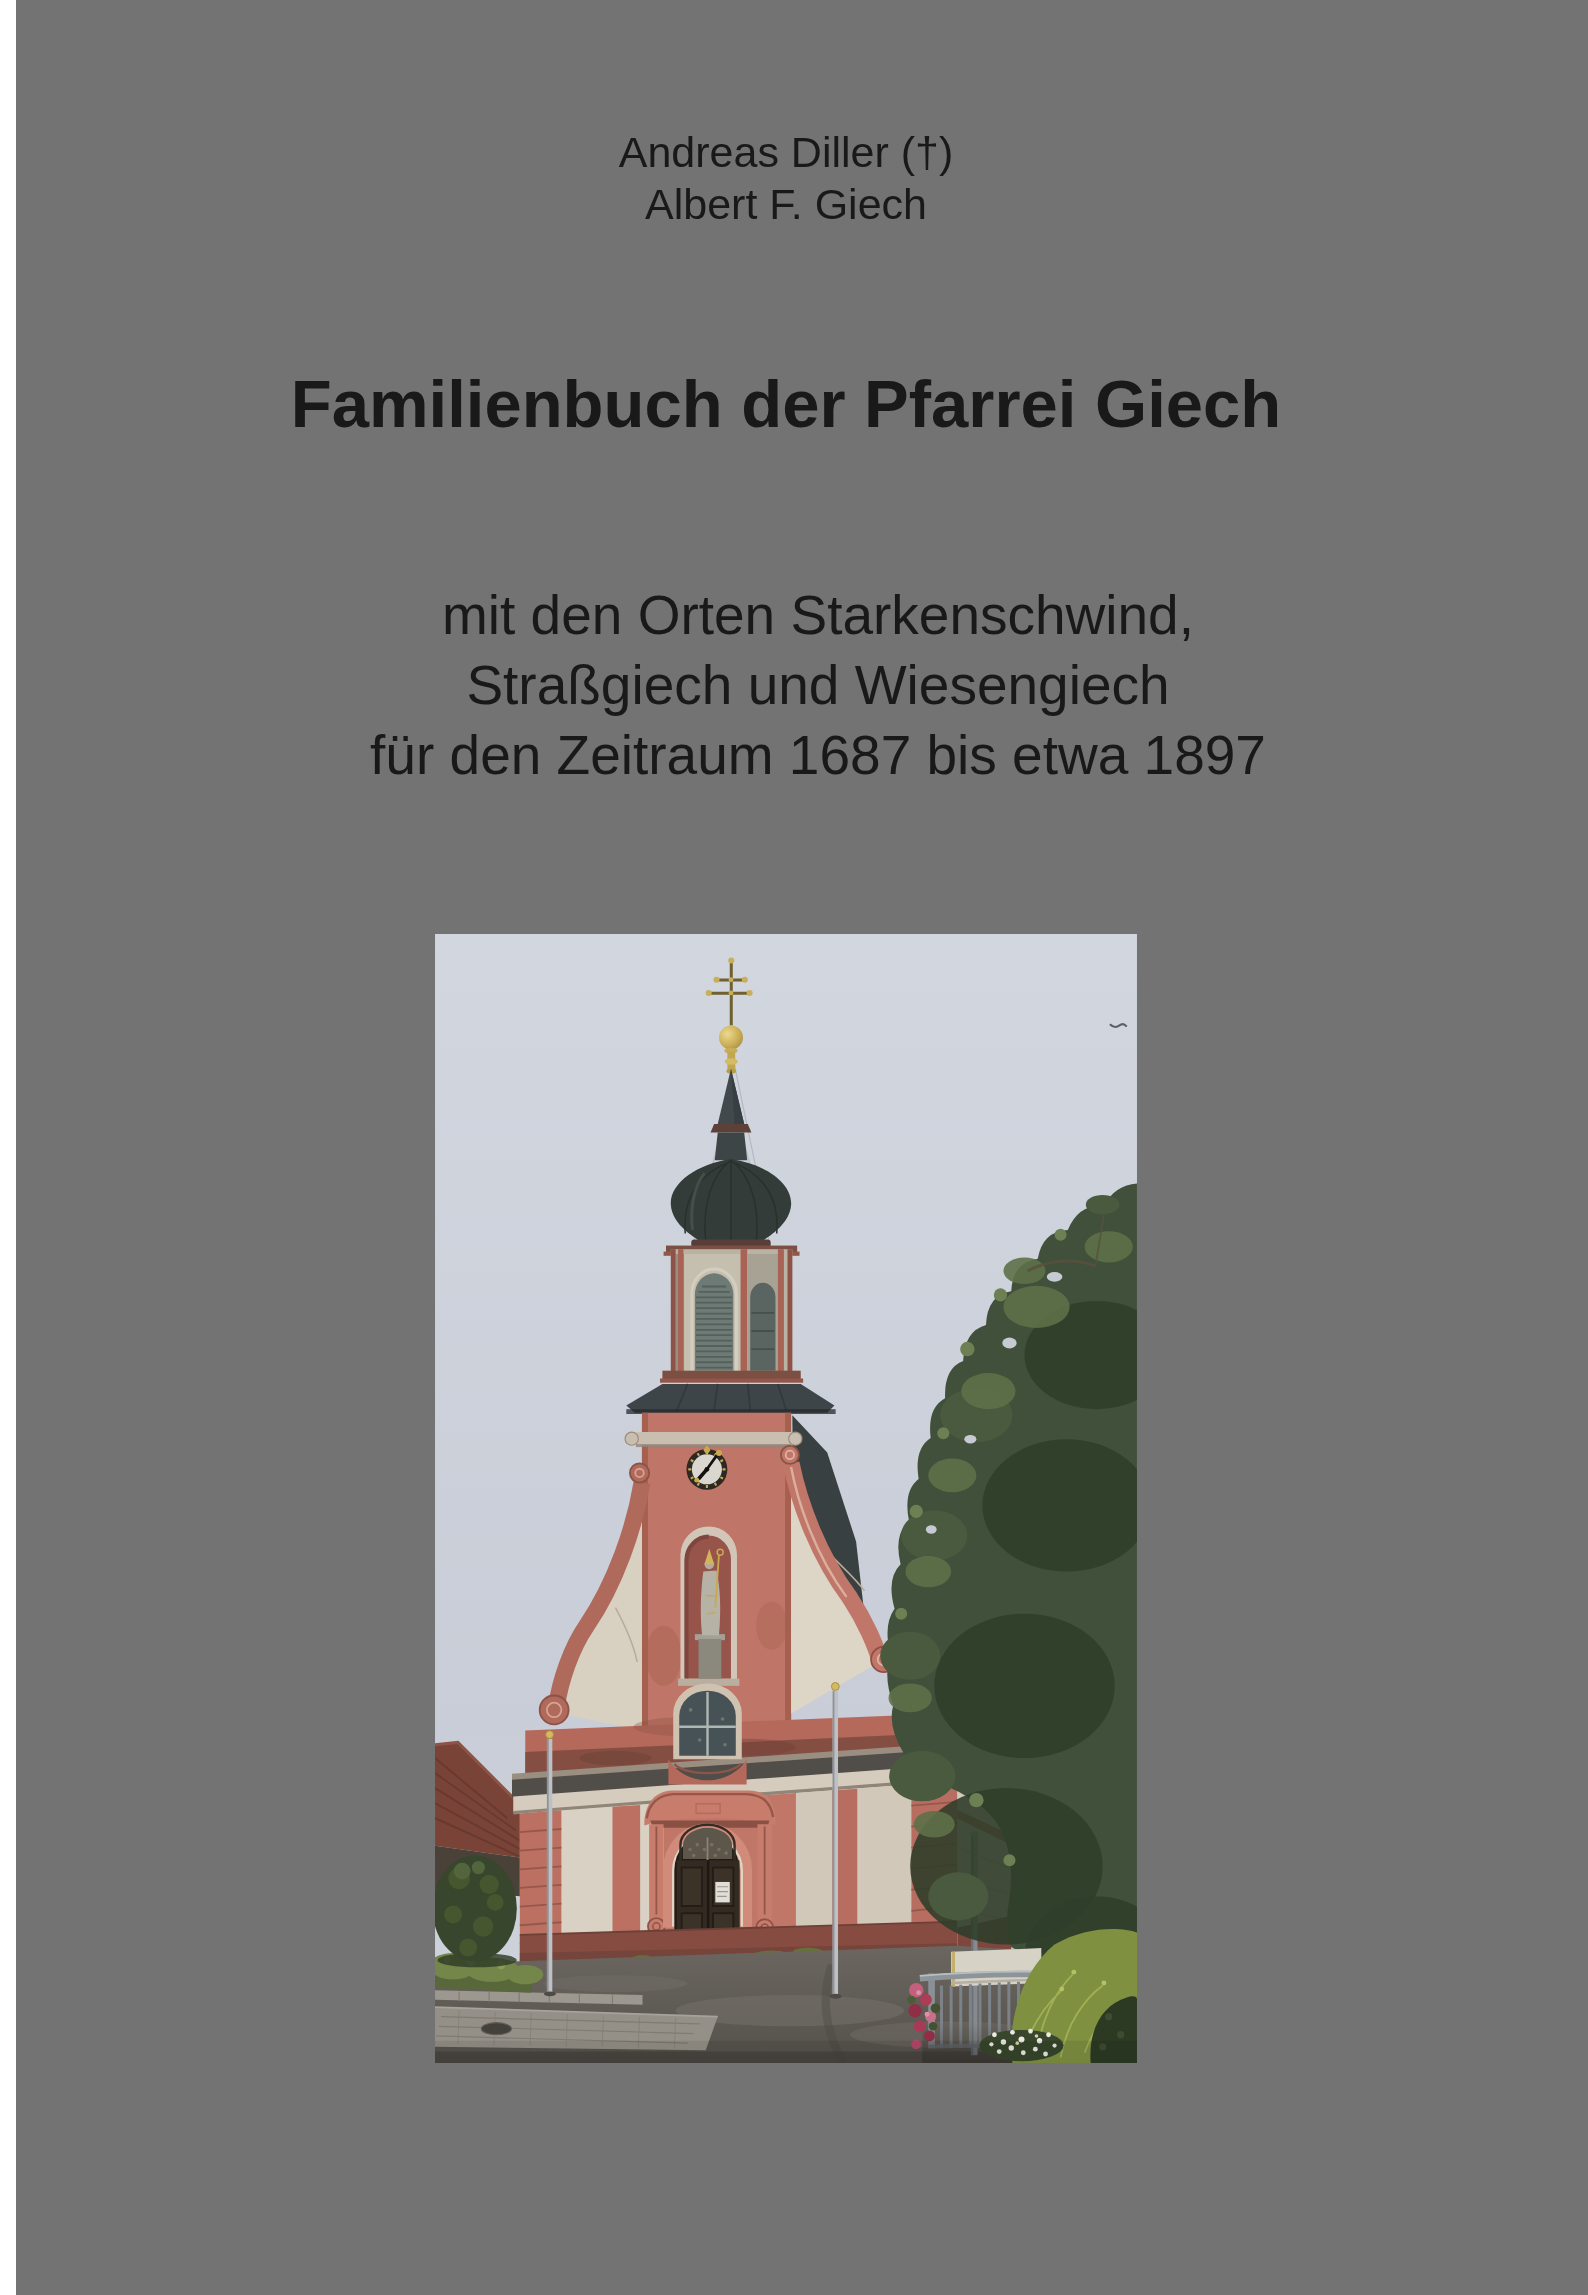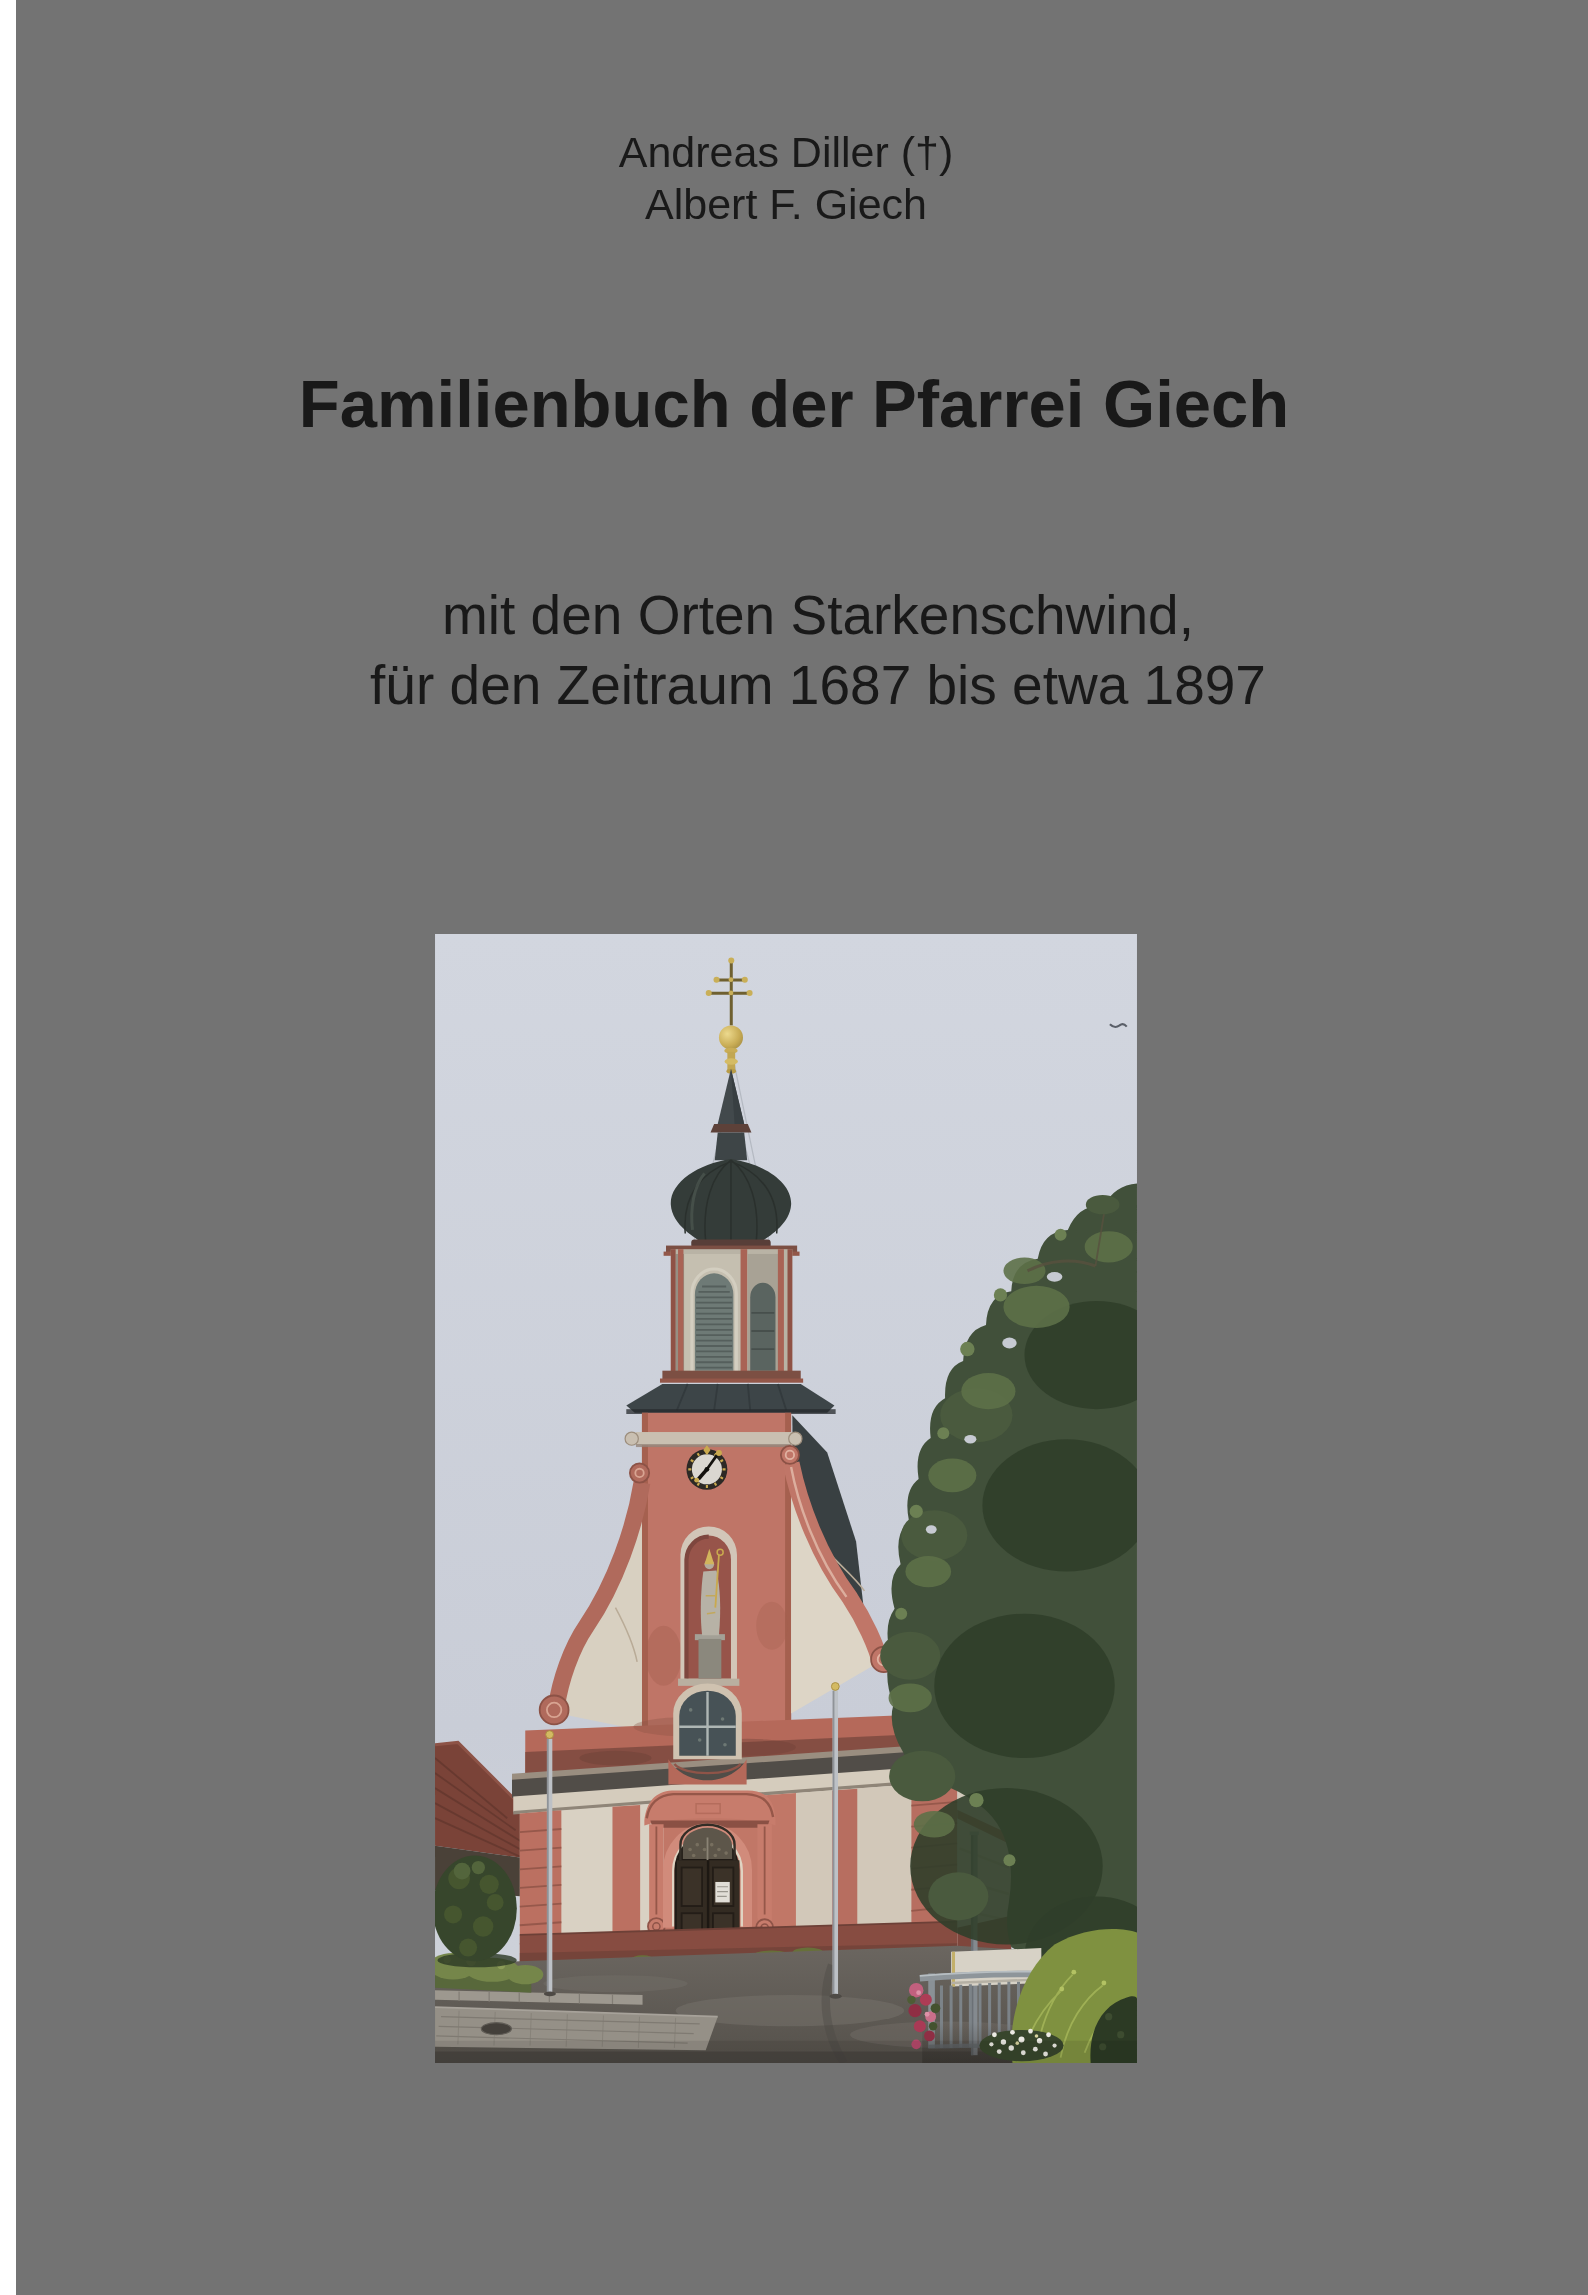--- a/index.html
+++ b/index.html
@@ -1,40 +1,41 @@
 <!DOCTYPE html>
 <html style="font-size:9.6px"><head>
 <meta charset="utf-8">
 <style>
   html,body{margin:0;padding:0;}
   body{width:1588px;height:2295px;font-family:"Liberation Sans",sans-serif;}
   .page{position:relative;width:1588px;height:2295px;background:#94b6dd;overflow:hidden;}
   .textline{color:#191919;}
   .authors{position:absolute;top:126px;left:0;width:1540px;text-align:center;
            font-size:43px;line-height:52px;color:#191919;}
-  .title{position:absolute;top:370px;left:8px;width:1540px;text-align:center;
+  .title{position:absolute;top:370px;left:0;width:1540px;text-align:center;
          font-size:67px;line-height:67px;font-weight:bold;color:#191919;}
   .subtitle{position:absolute;top:580px;left:0;width:1540px;text-align:center;
             font-size:55px;line-height:70px;color:#191919;padding-left:32px;}
   .photo{position:absolute;left:419px;top:934px;width:702px;height:1129px;display:block;}
 </style>
 </head>
 <body>
 
 <div class="page" style="background: #737373; margin-left: 16px;">
 
   <div class="authors">
     <div class="textline">Andreas Diller (†)</div>
     <div class="textline">Albert F. Giech</div>
   </div>
 
   <div class="title textline">Familienbuch der Pfarrei Giech</div>
 
   <div class="subtitle">
     <div class="textline">mit den Orten Starkenschwind,</div>
+    <div class="textline">Straßgiech und Wiesengiech</div>
     <div class="textline">für den Zeitraum 1687 bis etwa 1897</div>
   </div>
 
   <svg class="photo" viewBox="0 0 1167 1877" xmlns="http://www.w3.org/2000/svg">
     <defs>
       <linearGradient id="skyG" x1="0" y1="0" x2="0" y2="1">
         <stop offset="0" stop-color="#d2d6df"></stop>
           <stop offset="0.7" stop-color="#c9cdd7"></stop>
           <stop offset="1" stop-color="#cfd3da"></stop>
       </linearGradient>

